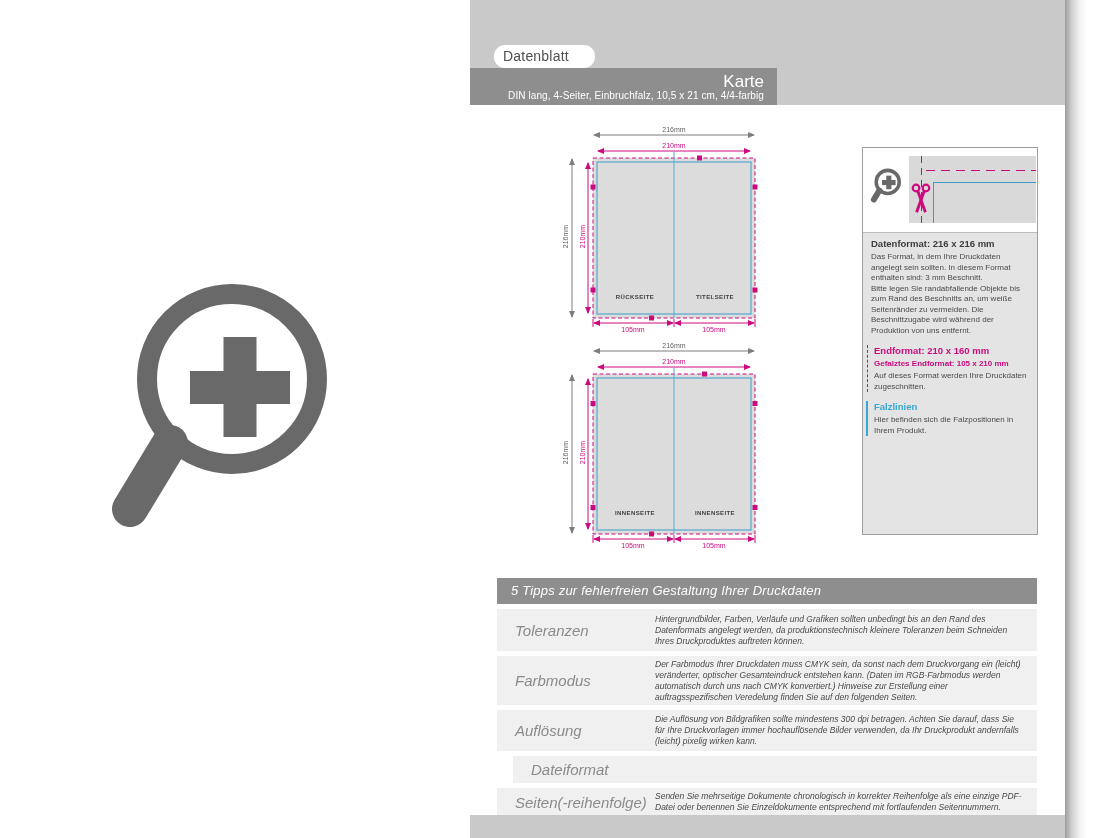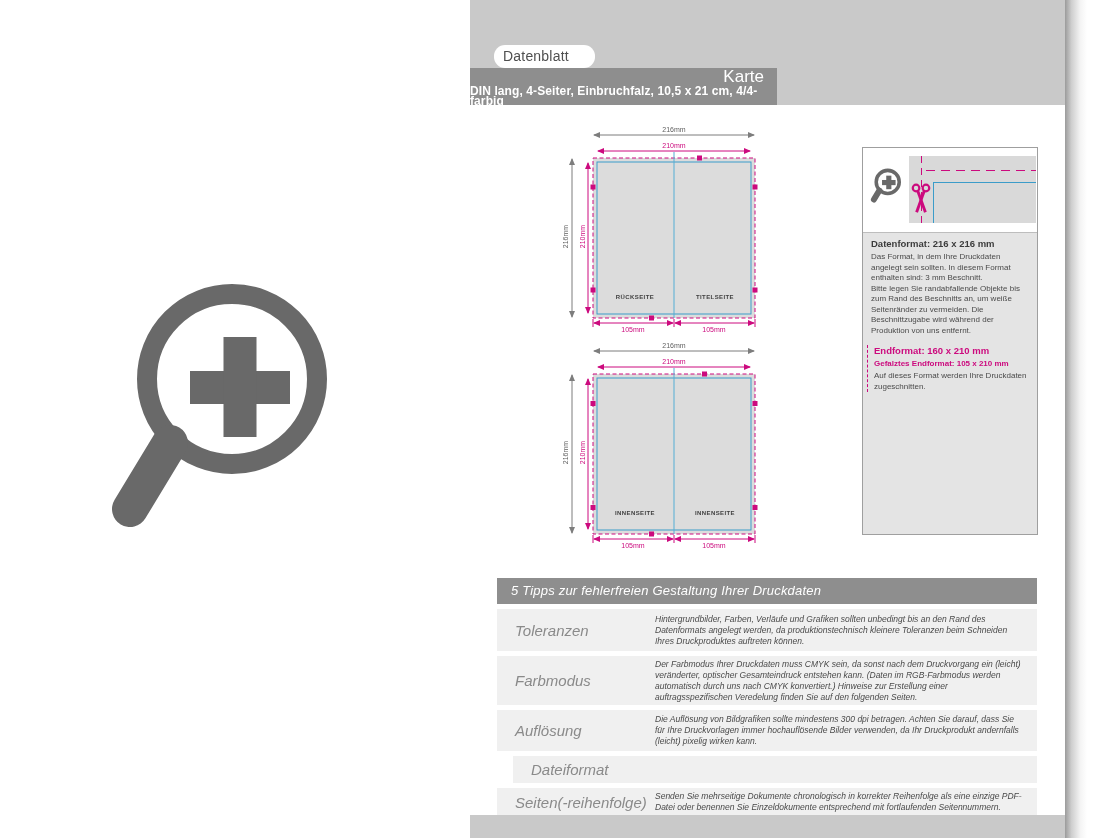--- a/index.html
+++ b/index.html
@@ -15,21 +15,21 @@
   .page-shadow { position:absolute; left:1065px; top:0; width:22px; height:838px;
     background:linear-gradient(to right,#9b9b9b 0%, #cfcfcf 30%, #f4f4f4 70%, #fff 100%); }
 
   .top-band { position:absolute; left:0; top:0; width:595px; height:105px; background:#c9c9c9; }
   .tab { position:absolute; left:24px; top:45px; height:23px; background:#fff; color:#4f4f4f;
     font-size:14px; line-height:23px; padding:0 26px 0 9px; letter-spacing:0.2px;border-radius:11px; }
   .title-bar { position:absolute; left:0; top:68px; width:307px; height:37px; background:#8e8e8e;
     color:#fff; display:flex; flex-direction:column; justify-content:center; align-items:flex-end;
     padding-right:13px; }
   .title-bar .title { font-size:17px; line-height:18px; }
-  .title-bar .subtitle { font-size:12px; line-height:10px; letter-spacing:0.1px;font-weight:bold; }
+  .title-bar .subtitle { font-size:10px; line-height:10px; letter-spacing:0.1px; }
 
   
   .diagram { position:absolute; left:85px; width:230px; height:212px; overflow:visible; }
   .diagram svg { position:absolute; left:0; top:0; }
   .dim-label { position:absolute; font-size:7px; color:#5f5f5f; white-space:nowrap; }
   .dim-label.mag { color:#cc0a7e; }
   .dim-label.c { width:60px; text-align:center; }
   .vlabel { position:absolute; width:44px; text-align:center; transform:rotate(-90deg); }
   .panel-label { position:absolute; font-size:6px; font-weight:bold; color:#3f3f3f;
     letter-spacing:0.4px; width:80px; text-align:center; }
@@ -195,23 +195,27 @@
           </svg>
         </div>
       </div>
       <div class="info-body">
         <div class="info-sec">
           <h3>Datenformat: 216 x 216 mm</h3>
           <p>Das Format, in dem Ihre Druckdaten angelegt sein sollten. In diesem Format enthalten sind: 3 mm Beschnitt.</p>
           <p>Bitte legen Sie randabfallende Objekte bis zum Rand des Beschnitts an, um weiße Seitenränder zu vermeiden. Die Beschnittzugabe wird während der Produktion von uns entfernt.</p>
         </div>
         <div class="info-sec sec-endformat">
-          <h3>Endformat: 160 x 210 mm</h3>
+          <h3>Endformat: 210 x 160 mm</h3>
           <div class="sub">Gefalztes Endformat: 105 x 210 mm</div>
           <p>Auf dieses Format werden Ihre Druckdaten zugeschnitten.</p>
+        </div>
+        <div class="info-sec sec-falz">
+          <h3>Falzlinien</h3>
+          <p>Hier befinden sich die Falzpositionen in Ihrem Produkt.</p>
         </div>
       </div>
     </div>
 
     <div class="tips">
       <div class="tips-header">5 Tipps zur fehlerfreien Gestaltung Ihrer Druckdaten</div>
 
       <div class="tip-row" style="height:42px;">
         <div class="tip-label">Toleranzen</div>
         <div class="tip-text">Hintergrundbilder, Farben, Verläufe und Grafiken sollten unbedingt bis an den Rand des Datenformats angelegt werden, da produktionstechnisch kleinere Toleranzen beim Schneiden Ihres Druckproduktes auftreten können.</div>

